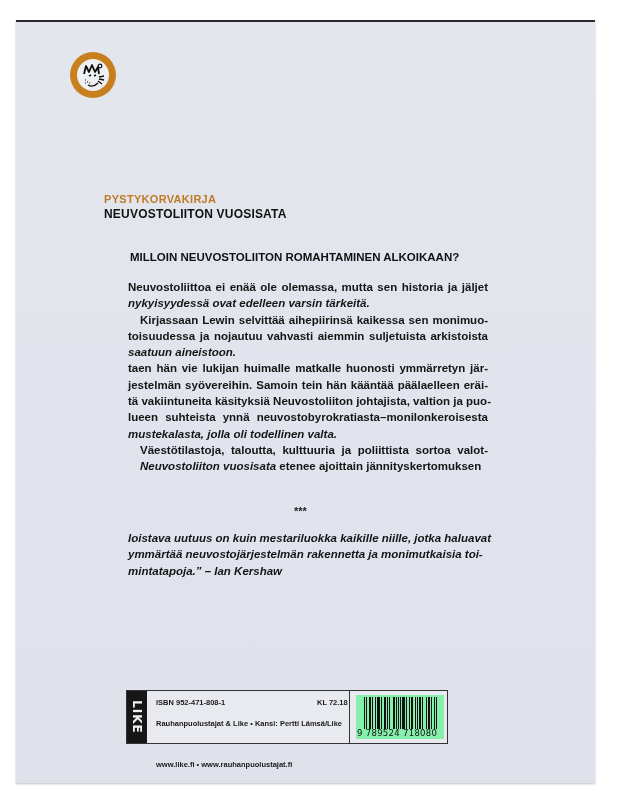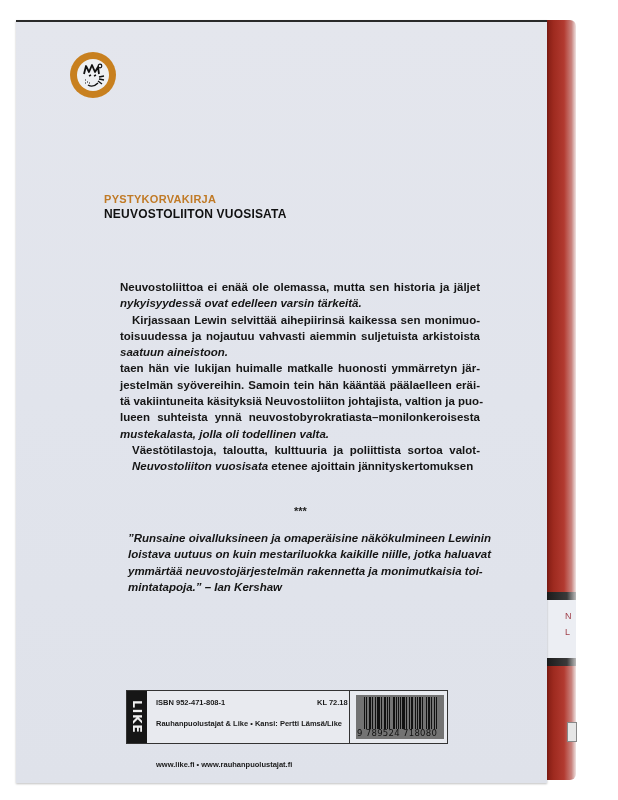--- a/index.html
+++ b/index.html
@@ -46,20 +46,21 @@
     background: #e6e6e6;
     border: 1px solid #888;
   }
   .cover {
     position: absolute;
     left: 16px; top: 20px;
     width: 531px; height: 761px;
     background: linear-gradient(180deg, #e4e6ed 0%, #e1e4ec 50%, #dfe2ea 100%);
     border-top: 2px solid #2a2a2a;
     box-shadow: 0 1px 2px rgba(0,0,0,0.25);
+    padding-left: 48px;
   }
   .logo {
     position: absolute;
     left: 70px; top: 50px;
     width: 46px; height: 46px;
     border-radius: 50%;
     background: #c8801f;
     display: flex; align-items: center; justify-content: center;
   }
   .logo-inner {
@@ -128,21 +129,21 @@
   .info-isbn { position: absolute; left: 26px; top: 6px; }
   .info-kl { position: absolute; left: 187px; top: 6px; font-size: 7.5px; font-weight: bold; }
   .info-pub { position: absolute; left: 26px; top: 27px; white-space: nowrap; }
   .info-web { position: absolute; left: 26px; top: 38px; white-space: nowrap; margin-top: 30px; }
   .info-divider {
     position: absolute; left: 222px; top: 0; width: 1px; height: 52px; background: #333;
   }
   .barcode {
     position: absolute; left: 229px; top: 4px;
     width: 88px; height: 44px;
-    background: #737373;
+    background: #86efac;
   }
   .bars {
     position: absolute; left: 8px; top: 2px; width: 74px; height: 32px;
     display: flex; align-items: stretch;
   }
   .bar { background: #111; }
   .barnum {
     position: absolute; left: 1px; top: 33px;
     font-size: 8.5px; font-family: "DejaVu Sans", sans-serif; color: #111;
     letter-spacing: 0.3px; white-space: nowrap;
@@ -172,22 +173,23 @@
         <path d="M5 18 l1 0 M7 20 l1 0 M5 21 l1 0 M9 21 l1 0" stroke="#111" stroke-width="1.2"></path>
         <path d="M19 15 L24 14 M19 17 L24 18 M18 19 L22 22" stroke="#111" stroke-width="1.3"></path>
         <path d="M8 23 Q13 26 18 21" fill="none" stroke="#111" stroke-width="1.4"></path>
       </svg>
     </div>
   </div>
 
   <div class="series" style="left:88px; top:171px;">PYSTYKORVAKIRJA</div>
   <div class="title" style="left:88px; top:185px;">NEUVOSTOLIITON VUOSISATA</div>
 
-
-  <div class="body" style="left:104px; top:257px;">
+  <div class="headline" style="left:114px; top:229px;">MILLOIN NEUVOSTOLIITON ROMAHTAMINEN ALKOIKAAN?</div>
+
+  <div class="body" style="left:112px; top:257px;">
     <p>
       <span class="line">Neuvostoliittoa ei enää ole olemassa, mutta sen historia ja jäljet</span>
       <span class="line last">nykyisyydessä ovat edelleen varsin tärkeitä.</span>
     </p>
     <p style="padding-left:12px;">
       <span class="line">Kirjassaan Lewin selvittää aihepiirinsä kaikessa sen monimuo-</span>
     </p>
     <p>
       <span class="line">toisuudessa ja nojautuu vahvasti aiemmin suljetuista arkistoista</span>
       <span class="line last">saatuun aineistoon.</span>
@@ -203,21 +205,20 @@
       <span class="line">Väestötilastoja, taloutta, kulttuuria ja poliittista sortoa valot-</span>
     </p>
     <p style="padding-left:12px; white-space:nowrap;">
       <i>Neuvostoliiton vuosisata</i><span> etenee ajoittain jännityskertomuksen</span>
     </p>
   </div>
 
   <div class="stars" style="left:278px; top:483px;">***</div>
 
   <div class="quote" style="left:112px; top:508px;">
-    <span class="line last">”Runsaine oivalluksineen ja omaperäisine näkökulmineen Lewinin</span>
     <span class="line last">loistava uutuus on kuin mestariluokka kaikille niille, jotka haluavat</span>
     <span class="line last">ymmärtää neuvostojärjestelmän rakennetta ja monimutkaisia toi-</span>
     <span class="line last">mintatapoja.”  – Ian Kershaw</span>
   </div>
 
   <div class="infobox" style="left:110px; top:668px;">
     <div class="like-block">
       <span class="like-text">LIKE</span>
     </div>
     <div class="info-text" style="left:3px; top:0; width:222px; height:52px; position:absolute;">

